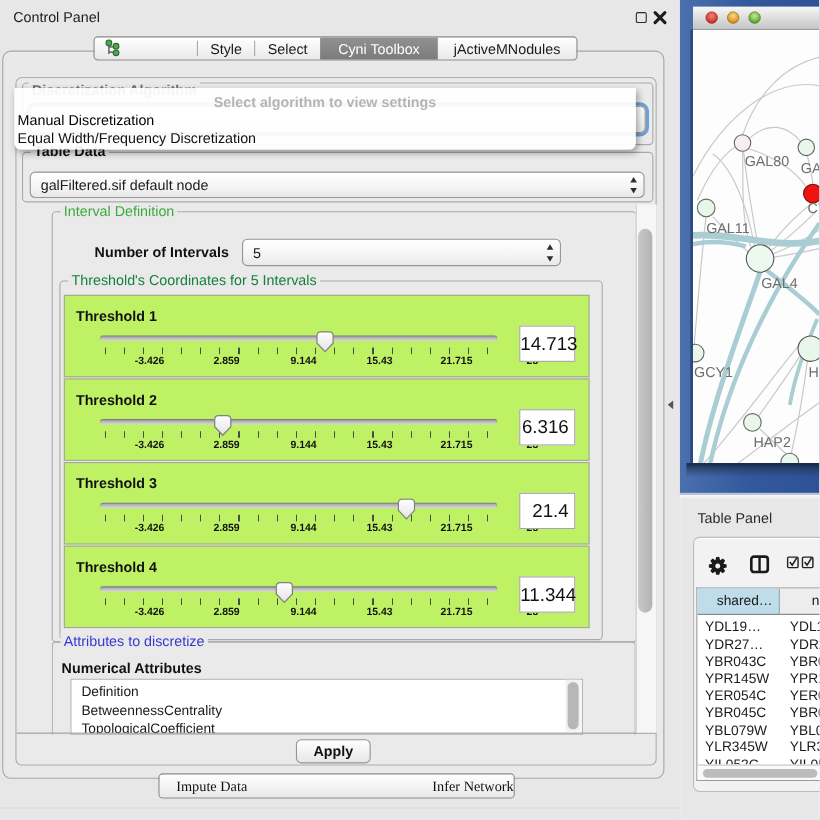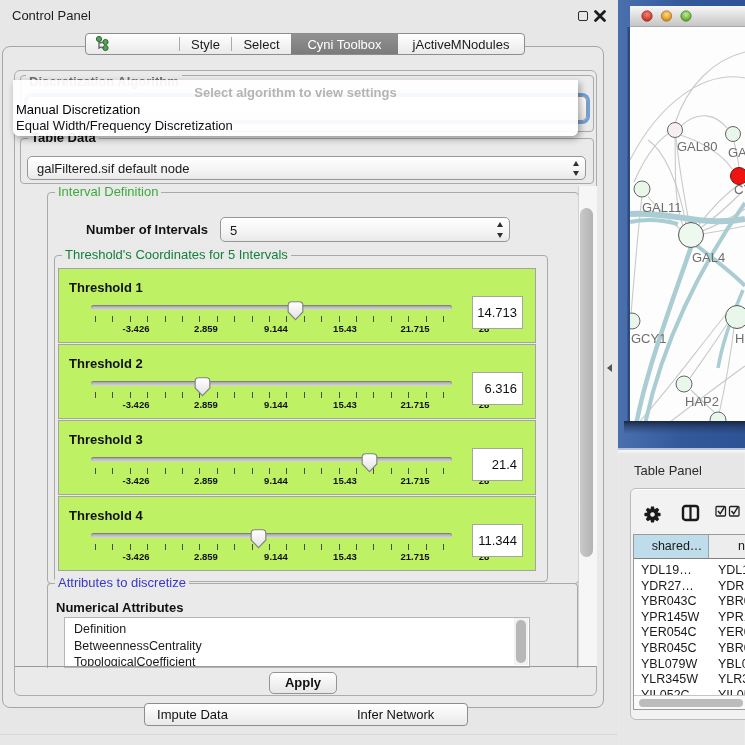--- a/index.html
+++ b/index.html
@@ -15,21 +15,21 @@
   .arr-up{position:absolute;width:0;height:0;border-left:3.5px solid transparent;border-right:3.5px solid transparent;border-bottom:5px solid #2e2e2e;}
   .arr-dn{position:absolute;width:0;height:0;border-left:3.5px solid transparent;border-right:3.5px solid transparent;border-top:5px solid #2e2e2e;}
   .tpanel{position:absolute;border:1px solid #a3a3a3;background:#bef264;}
   .tlabel{position:absolute;left:10px;top:11px;font-size:13px;font-weight:700;color:#111;}
   .track{position:absolute;left:32px;top:36px;width:361px;height:5px;border-radius:3px;
          background:linear-gradient(180deg,#9f9f9f,#d9d9d9);box-shadow:inset 0 1px 1px rgba(0,0,0,0.25);}
   .ticks{position:absolute;left:35.5px;top:47px;width:349px;height:6px;
          background:repeating-linear-gradient(90deg,#4a4a4a 0px,#4a4a4a 1px,transparent 1px,transparent 17.4px);}
   .tl{position:absolute;top:54px;font-size:9.5px;font-weight:700;color:#111;transform:translateX(-50%);white-space:nowrap;margin-left:42px;}
   .vbox{position:absolute;left:413px;top:27px;width:44px;height:31px;background:#fff;border:1px solid #a5a5a5;
-        font-size:13px;color:#111;text-align:right;line-height:31px;padding-right:5px;}
+        font-size:17px;color:#111;text-align:right;line-height:31px;padding-right:5px;}
   .thumb{position:absolute;top:32px;width:17px;height:20px;}
   .item{font-size:12.5px;color:#1a1a1a;line-height:16.5px;padding-left:9px;white-space:nowrap;}
 </style>
 </head>
 <body>
 
 <div class="abs" style="left:0;top:0;width:618px;height:745px;background:#e7e7e7;"></div>
 <div class="abs" style="left:12px;top:8px;font-size:13px;color:#1c1c1c;">Control Panel</div>
 <div class="abs" style="left:578px;top:11px;width:8px;height:8px;border:1.5px solid #2a2a2a;border-radius:2px;"></div>
 <svg class="abs" style="left:593px;top:9px;" width="14" height="14" viewBox="0 0 14 14">
@@ -185,23 +185,23 @@
 
 <div class="abs" style="left:15px;top:666px;width:581px;height:1px;background:#9a9a9a;"></div>
 <div class="abs" style="left:269px;top:672px;width:66px;height:20px;border:1px solid #949494;border-radius:5px;
      background:linear-gradient(180deg,#ffffff,#e6e6e6);font-size:13px;font-weight:700;color:#111;
      text-align:center;line-height:20px;">Apply</div>
 
 <div class="abs" style="left:578px;top:186px;width:18px;height:480px;background:#f6f6f6;border-left:1px solid #d2d2d2;"></div>
 <div class="abs" style="left:580px;top:208px;width:13px;height:349px;background:linear-gradient(90deg,#c9c9c9,#b3b3b3);border-radius:7px;"></div>
 
 <div class="abs" style="left:144px;top:703px;width:322px;height:21px;border:1px solid #8d8d8d;border-radius:4px;
-     background:linear-gradient(180deg,#ffffff,#e9e9e9);overflow:hidden;font-size:13px;color:#111;">
+     background:linear-gradient(180deg,#ffffff,#e9e9e9);overflow:hidden;font-size:13px;color:#111;font-family:Liberation Serif, serif;">
   <div class="abs" style="left:0;top:0;width:95px;text-align:center;line-height:21px;">Impute Data</div>
-  <div class="abs" style="left:212px;top:0;width:110px;text-align:left;line-height:21px;">Infer Network</div>
+  <div class="abs" style="left:212px;top:0;width:110px;text-align:right;line-height:21px;">Infer Network</div>
 </div>
 
 <div class="abs" style="left:607px;top:364px;width:0;height:0;border-top:4px solid transparent;border-bottom:4px solid transparent;border-right:5px solid #555;"></div>
 
 <div class="abs" style="left:13px;top:80px;width:565px;height:56px;background:rgba(255,255,255,0.93);
      border-radius:0 0 6px 6px;box-shadow:2px 3px 7px rgba(0,0,0,0.35);"></div>
 <div class="abs" style="left:13px;top:85px;width:565px;text-align:center;font-size:13px;font-weight:700;color:#b4b4b4;">Select algorithm to view settings</div>
 <div class="abs" style="left:16px;top:102px;font-size:13px;font-weight:400;color:#000;">Manual Discretization</div>
 <div class="abs" style="left:16px;top:118px;font-size:13px;color:#111;">Equal Width/Frequency Discretization</div>
 

